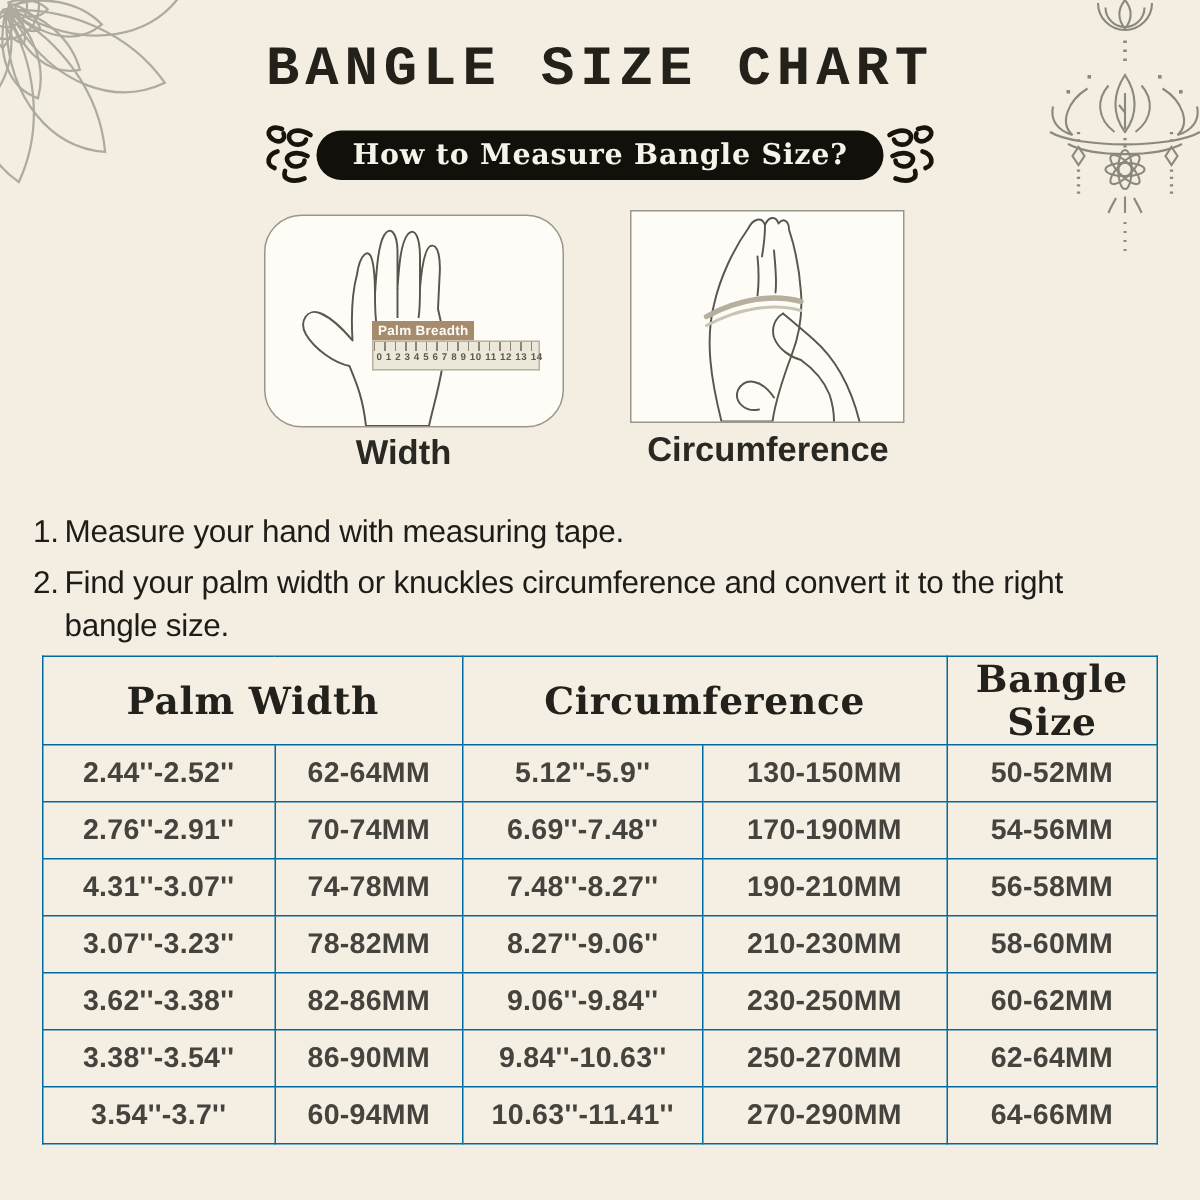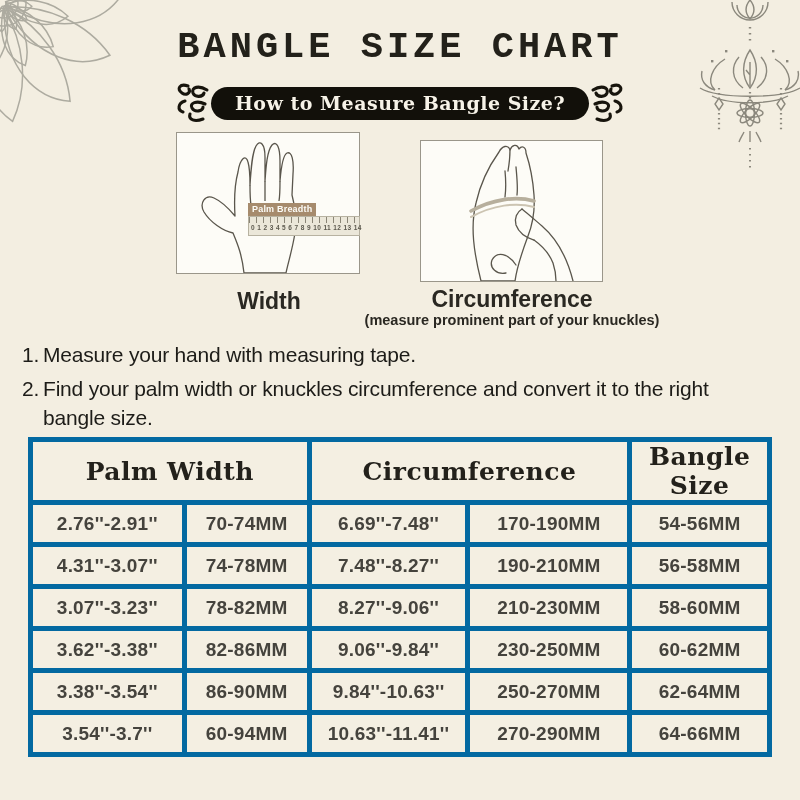--- a/index.html
+++ b/index.html
@@ -25,21 +25,21 @@
     background:#12100a; color:#f7f3e8; border-radius:18px;
     height:33px; line-height:33px; padding:0 24px;
     font-family:"DejaVu Serif", serif; font-weight:700; font-size:19px;
     letter-spacing:0.5px;
   }
   
   .illus-box{
     position:absolute; background:#fdfcf7; border:1px solid #9a968a;
     box-sizing:border-box;
   }
-  .box-width{left:176px; top:132px; width:184px; height:142px;}
+  .box-width{left:176px; top:143px; width:200px; height:142px;border-radius:25px;}
   .box-circ{left:420px; top:140px; width:183px; height:142px;}
   .hand-svg{position:absolute; left:0; top:0;}
   
   .ruler-label{
     position:absolute; left:71px; top:70px; background:#a68b6d; color:#fdfcf7;
     font-size:9px; font-weight:700; line-height:13px; padding:0 4px;
     letter-spacing:0.2px; white-space:nowrap;
   }
   .ruler{
     position:absolute; left:71px; top:83px; width:112px; height:20px;
@@ -71,21 +71,21 @@
     font-size:21px; line-height:29px; color:#1d1c18; letter-spacing:-0.2px;
   }
   .instructions li{position:relative; padding-left:21px; margin-bottom:5px;}
   .instructions .num{position:absolute; left:0; top:0;}
   
   .size-table{
     position:absolute; left:28px; top:437px; width:744px;
     border-collapse:collapse; table-layout:fixed;
   }
   .size-table th, .size-table td{
-    border:5px solid #0369a1; text-align:center; vertical-align:middle;
+    border:1px solid #0369a1; text-align:center; vertical-align:middle;
     background:#f4efe2; padding:0;
   }
   .size-table th{
     height:49px; font-family:"DejaVu Serif", serif; font-weight:700;
     font-size:25px; letter-spacing:0.5px; color:#23211b;
   }
   .size-table td{
     height:37px; font-weight:700; font-size:19px; letter-spacing:0.2px;
     color:#45433d;
   }
@@ -191,21 +191,20 @@
       <path d="M50,76 C72,64 95,61 113,66" stroke="#ccc4b2" stroke-width="2"></path>
       <path d="M152,140 C146,116 136,98 121,85 C114,79 106,72 101,68"></path>
       <path d="M101,68 C96,71 93,77 95,84 C98,92 106,97 113,99"></path>
       <path d="M113,99 C120,104 128,112 132,122 C134,128 135,134 135,140"></path>
       <path d="M95,124 C87,112 76,110 71,119 C68,127 76,134 85,132"></path>
     </svg>
   </div>
 
   <div class="caption caption-width">Width</div>
   <div class="caption caption-circ">Circumference</div>
-  <div class="caption-note">(measure prominent part of your knuckles)</div>
 
   <ol class="instructions">
     <li>
       <span class="num">1.</span>
       <span>Measure your hand with measuring tape.</span>
     </li>
     <li>
       <span class="num">2.</span>
       <span>Find your palm width or knuckles circumference and convert it to the right bangle size.</span>
     </li>
@@ -221,20 +220,27 @@
     </colgroup>
     <thead>
       <tr>
         <th colspan="2">Palm Width</th>
         <th colspan="2">Circumference</th>
         <th>Bangle Size</th>
       </tr>
     </thead>
     <tbody>
       <tr>
+        <td>2.44''-2.52''</td>
+        <td>62-64MM</td>
+        <td>5.12''-5.9''</td>
+        <td>130-150MM</td>
+        <td>50-52MM</td>
+      </tr>
+      <tr>
         <td>2.76''-2.91''</td>
         <td>70-74MM</td>
         <td>6.69''-7.48''</td>
         <td>170-190MM</td>
         <td>54-56MM</td>
       </tr>
       <tr>
         <td>4.31''-3.07''</td>
         <td>74-78MM</td>
         <td>7.48''-8.27''</td>

